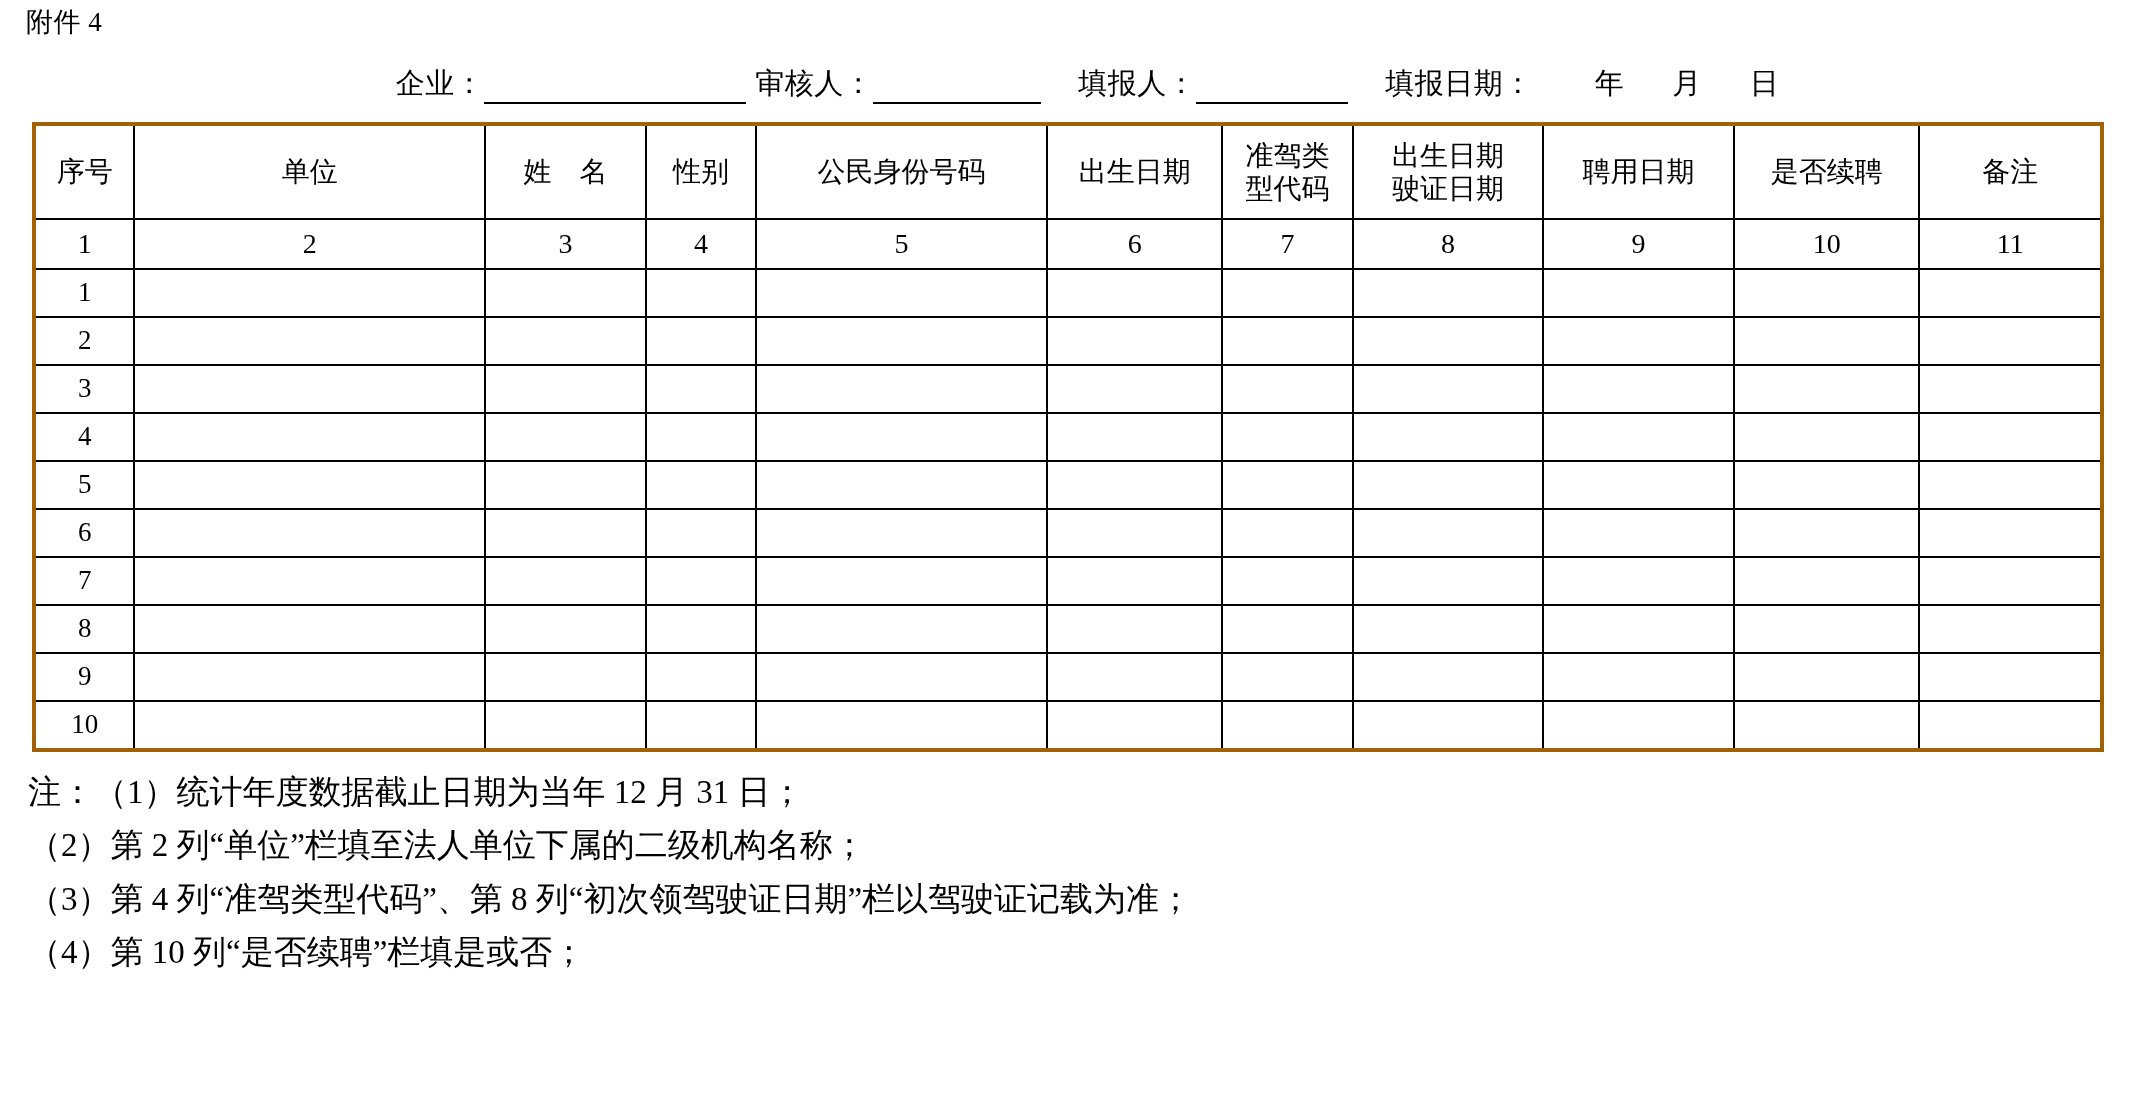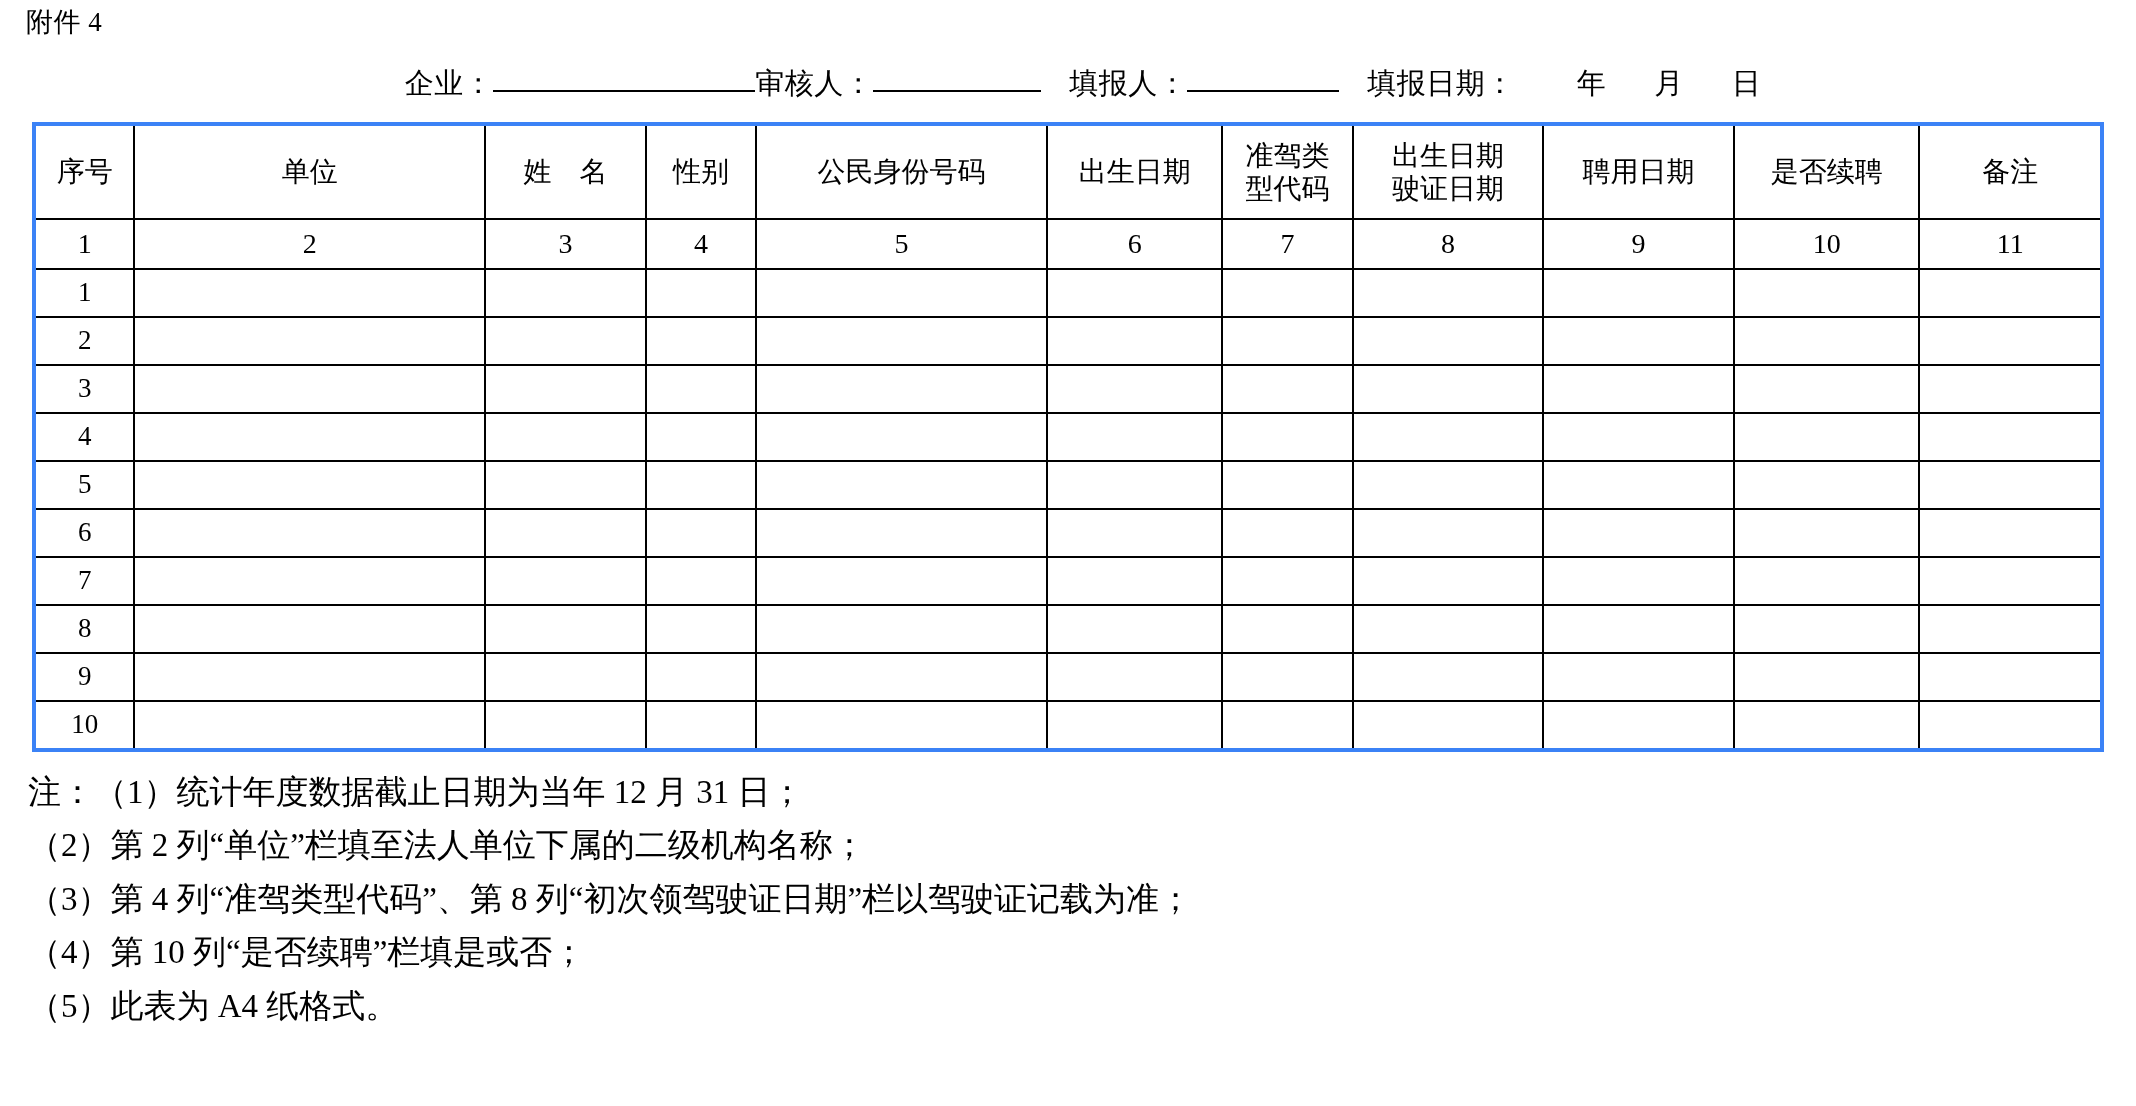--- a/index.html
+++ b/index.html
@@ -45,21 +45,22 @@
     align-items: flex-end;
     justify-content: center;
     font-size: 29px;
     margin-top: 26px;
     padding-left: 40px;
     padding-right: 10px;
     white-space: nowrap;
   }
   .meta-item {
     display: inline-flex;
-    align-items: flex-start;
+    align-items: flex-end;
+    margin-left: 9px;
   }
   .meta-label {
     letter-spacing: 0.5px;
   }
   .meta-blank {
     display: inline-block;
     border-bottom: 2px solid #000;
     height: 26px;
   }
   .blank-w1 { width: 262px; }
@@ -78,21 +79,21 @@
   }
   table.main-table td, table.main-table th {
     border: 2px solid #000;
     text-align: center;
     vertical-align: middle;
     font-size: 28px;
     font-weight: normal;
     padding: 0;
   }
   table.main-table {
-    border: 4px solid #3b82f6;
+    border: 4px solid #a16207;
   }
   thead th {
     height: 92px;
     line-height: 1.18;
     font-size: 29px;
   }
   tr.numbering td {
     height: 48px;
     font-size: 28px;
   }
@@ -339,16 +340,15 @@
         <td></td>
       </tr>
     </tbody>
   </table>
 
   <div class="notes">
     <div>注：（1）统计年度数据截止日期为当年 12 月 31 日；</div>
     <div>（2）第 2 列“单位”栏填至法人单位下属的二级机构名称；</div>
     <div>（3）第 4 列“准驾类型代码”、第 8 列“初次领驾驶证日期”栏以驾驶证记载为准；</div>
     <div>（4）第 10 列“是否续聘”栏填是或否；</div>
-    <div>（5）此表为 A4 纸格式。</div>
   </div>
 
 </div>
 
 </body></html>

